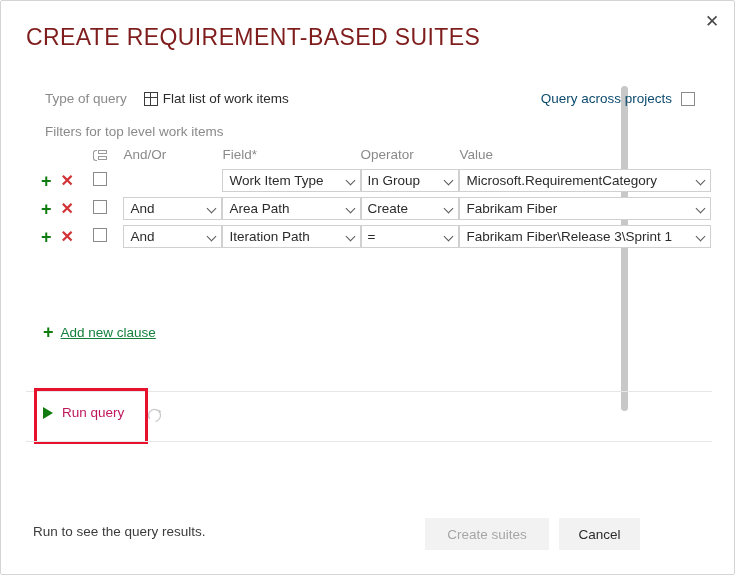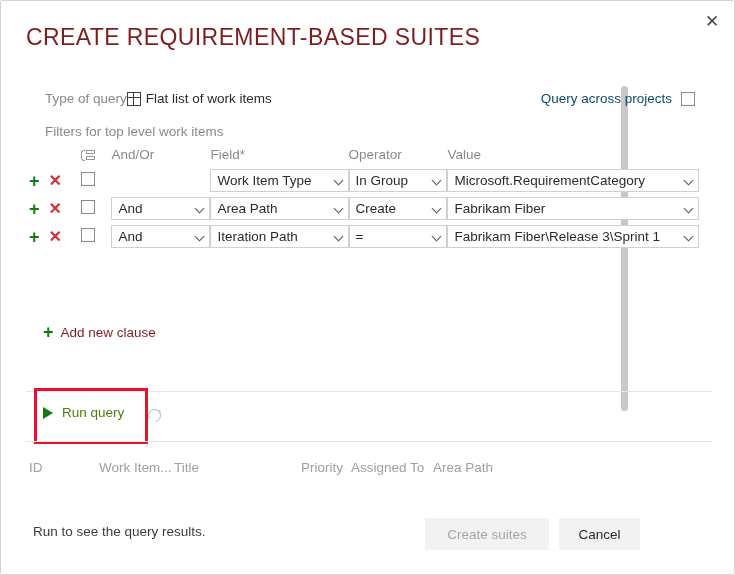--- a/index.html
+++ b/index.html
@@ -70,21 +70,21 @@
     display: flex;
     align-items: center;
   }
   .lbl-muted {
     color: #8a8a8a;
     font-size: 13.5px;
   }
   .qtype-value {
     display: flex;
     align-items: center;
-    margin-left: 0;
+    margin-left: 17px;
     color: #2b2b2b;
     font-size: 13.5px;
     cursor: pointer;
   }
   .grid-icon {
     display: inline-block;
     width: 14px; height: 14px;
     border: 1px solid #3c3c3c;
     position: relative;
     margin-right: 5px;
@@ -117,21 +117,21 @@
   
   .filters-label {
     position: absolute;
     left: 44px; top: 47px;
     color: #8a8a8a;
     font-size: 13.5px;
   }
   
   .filter-table {
     position: absolute;
-    left: 28px; top: 70px;
+    left: 40px; top: 70px;
     width: 670px;
     border-collapse: collapse;
   }
   .filter-table th {
     font-weight: normal;
     color: #8a8a8a;
     font-size: 13.5px;
     text-align: left;
     padding: 0 0 5px 0;
     vertical-align: bottom;
@@ -223,21 +223,21 @@
   .cell-pad-op  { padding-right: 10px; }
   
   .add-clause {
     position: absolute;
     left: 42px; top: 246px;
     display: flex;
     align-items: center;
     cursor: pointer;
   }
   .add-clause .ico-plus { margin-right: 7px; }
-  .add-clause .txt { color: #7f1d1d; font-size: 13.5px; }
+  .add-clause .txt { color: #15803d; font-size: 13.5px; text-decoration: underline; }
   
   .rule-top {
     position: absolute;
     left: 25px; top: 314px;
     width: 686px;
     border-top: 1px solid #e6e6e6;
   }
   .rule-bot {
     position: absolute;
     left: 25px; top: 364px;
@@ -250,21 +250,21 @@
     display: flex;
     align-items: center;
   }
   .play-tri {
     width: 0; height: 0;
     border-left: 10px solid #107c10;
     border-top: 6px solid transparent;
     border-bottom: 6px solid transparent;
     margin-right: 9px;
   }
-  .run-label { color: #4d7c0f; font-size: 13.5px; }
+  .run-label { color: #be185d; font-size: 13.5px; }
   .rerun-icon {
     position: absolute;
     left: 145px; top: 330px;
     width: 18px; height: 18px;
     color: #c9c9c9;
     cursor: pointer;
   }
   .hl-box {
     position: absolute;
     left: 33px; top: 311px;
@@ -481,28 +481,20 @@
 
     <svg class="rerun-icon" viewBox="0 0 18 18">
       <path d="M3.6 11.8 A6 6 0 1 1 9.5 14.3" fill="none" stroke="#c9c9c9" stroke-width="1.3"></path>
       <path d="M13.2 2.5 L15.4 4.7 L12.6 5.4 Z" fill="#c9c9c9"></path>
     </svg>
 
     <div class="hl-box"></div>
 
     <div class="rule-bot"></div>
 
-    <div class="res-head">
-      <span class="rh-id">ID</span>
-      <span class="rh-wit">Work Item...</span>
-      <span class="rh-title">Title</span>
-      <span class="rh-pri">Priority</span>
-      <span class="rh-asn">Assigned To</span>
-      <span class="rh-area">Area Path</span>
-    </div>
 
   </div>
 
   <div class="footer">
     <div class="foot-note">Run to see the query results.</div>
     <button class="btn btn-cancel">Cancel</button>
     <button class="btn btn-create">Create suites</button>
   </div>
 
 </div>

